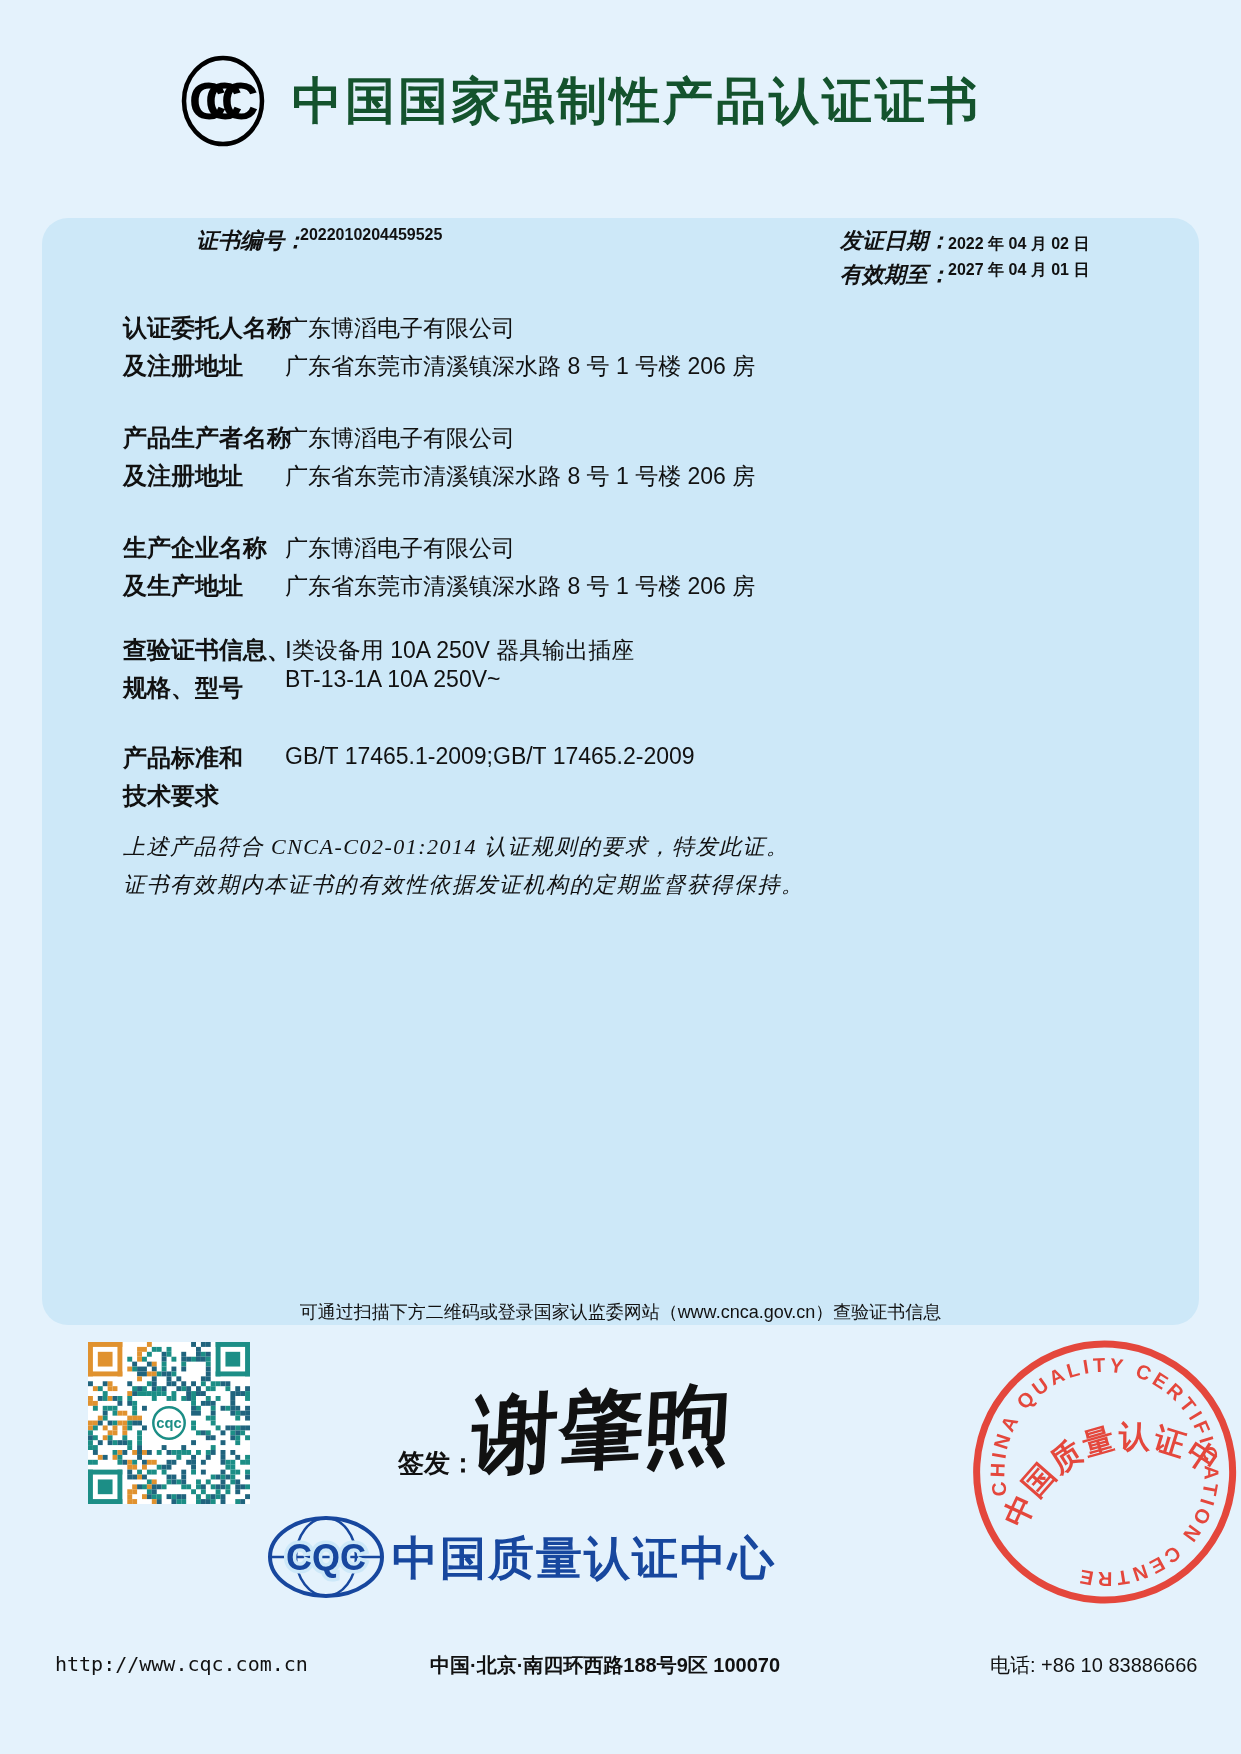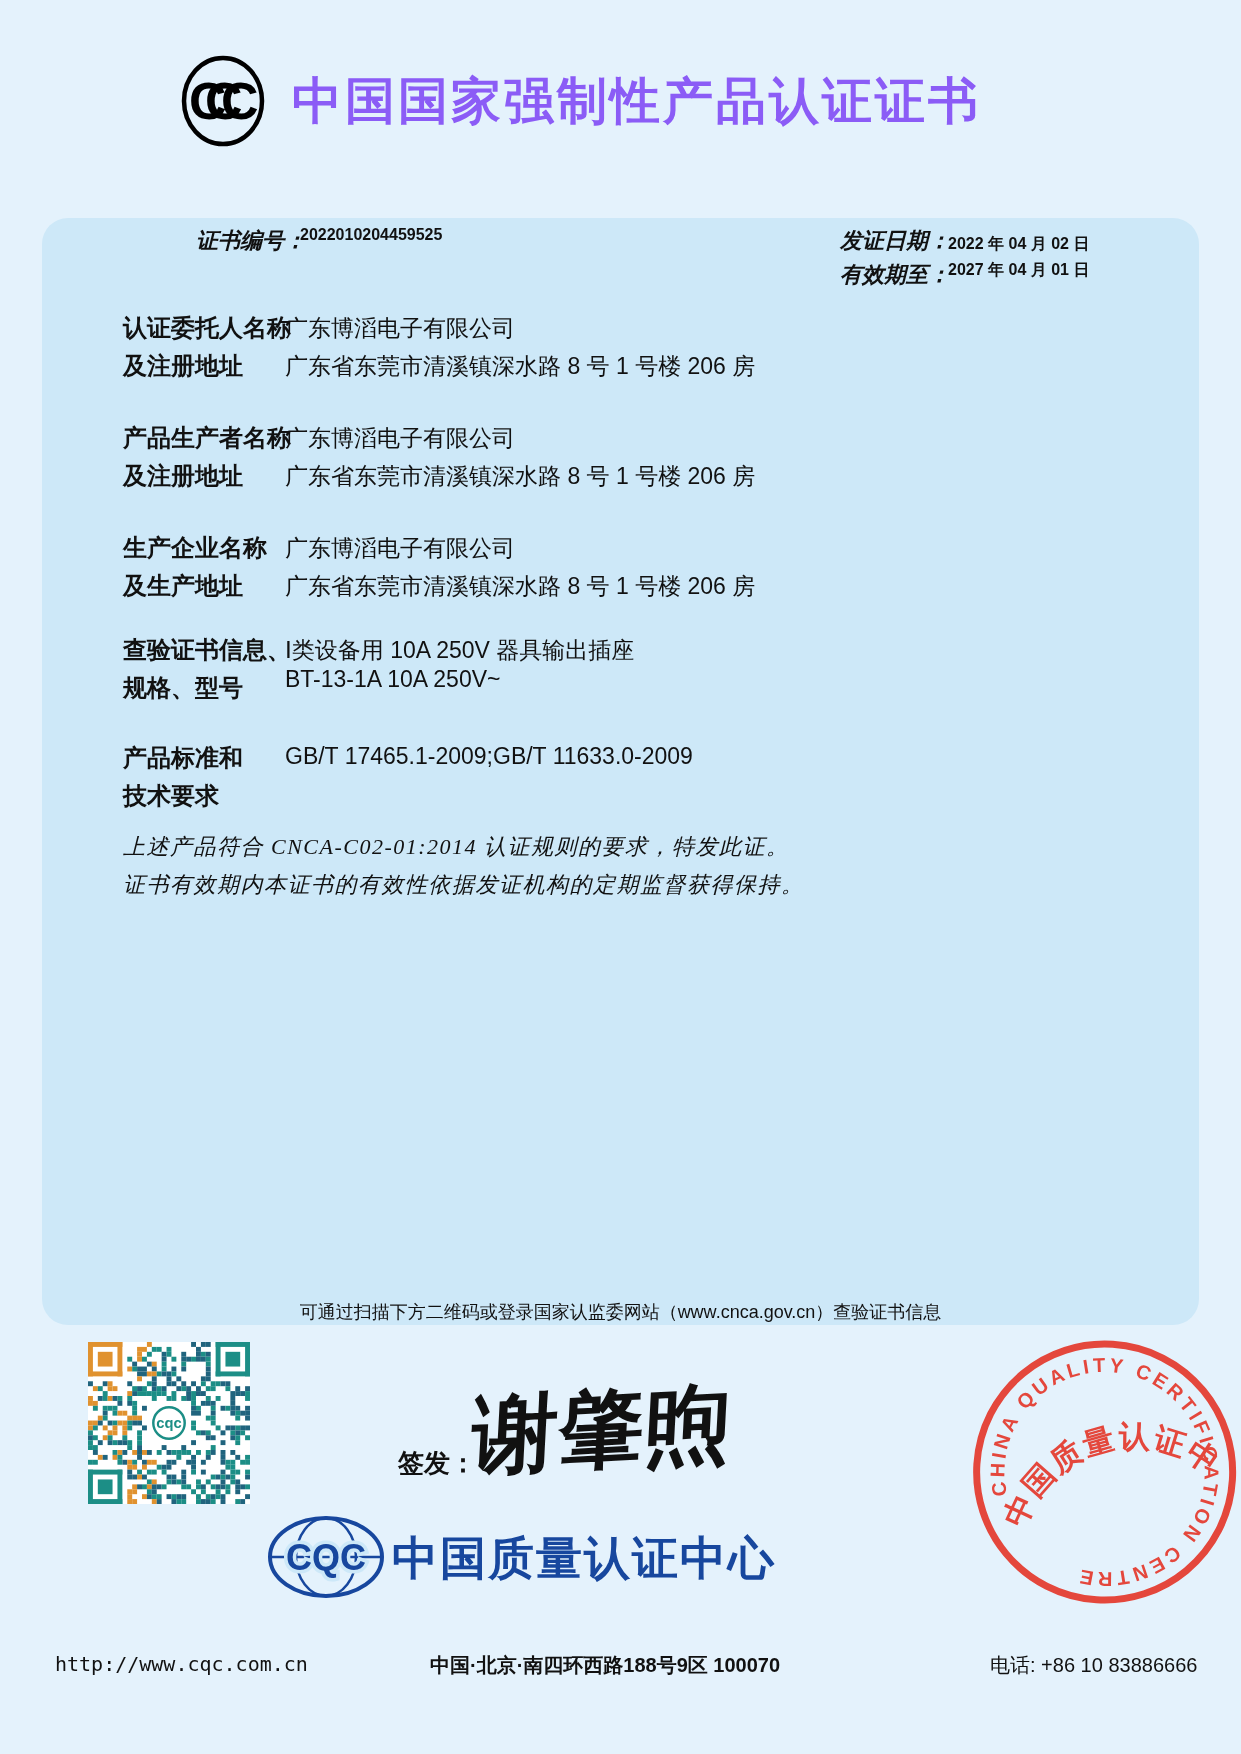--- a/index.html
+++ b/index.html
@@ -1,21 +1,21 @@
 <!DOCTYPE html>
 <html style="--bg-outer: #e4f2fc; --bg-panel: #cde8f8; --cqc-blue: #17479e; --stamp-red: #e53528; --qr-teal: #1c8e86; --qr-dark: #20647e; --qr-orange: #e0922f;"><head>
 <meta charset="utf-8">
 <style>
   html,body{margin:0;padding:0;}
   body{font-family:"Liberation Sans","DejaVu Sans",sans-serif;color:#111;}
   .page{position:relative;width:1241px;height:1754px;background:var(--bg-outer,#e4f2fc);overflow:hidden;}
   .panel{position:absolute;left:42px;top:218px;width:1157px;height:1107px;
          background:var(--bg-panel,#cde8f8);border-radius:26px;}
   .abs{position:absolute;white-space:nowrap;}
-  .title{font-size:50px;font-weight:bold;letter-spacing:3px;color:#8b5cf6;}
+  .title{font-size:50px;font-weight:bold;letter-spacing:3px;color:#14532d;}
   .kai-label{font-family:"Liberation Serif","DejaVu Serif",serif;font-style:italic;font-weight:bold;font-size:22px;}
   .cert-val{font-size:16px;font-weight:bold;}
   .fld-label{font-size:24px;font-weight:bold;}
   .fld-val{font-size:23px;}
   .stmt{font-family:"Liberation Serif","DejaVu Serif",serif;font-style:italic;font-size:22px;
         letter-spacing:1.5px;line-height:38px;white-space:nowrap;}
   .note{position:absolute;left:42px;top:1300px;width:1157px;text-align:center;font-size:18px;}
   .sign-label{font-size:26px;font-weight:bold;}
   .signature{font-size:86px;font-weight:600;transform:rotate(-3deg) skewX(-6deg);
              font-family:"Liberation Serif","DejaVu Serif",serif;}
@@ -68,21 +68,21 @@
   <span class="abs fld-val" style="left:285px;top:533px;">广东博滔电子有限公司</span>
   <span class="abs fld-label" style="left:123px;top:570px;">及生产地址</span>
   <span class="abs fld-val" style="left:285px;top:571px;">广东省东莞市清溪镇深水路 8 号 1 号楼 206 房</span>
 
   <span class="abs fld-label" style="left:123px;top:634px;">查验证书信息、</span>
   <span class="abs fld-val" style="left:285px;top:635px;">Ⅰ类设备用 10A 250V 器具输出插座</span>
   <span class="abs fld-label" style="left:123px;top:672px;">规格、型号</span>
   <span class="abs fld-val" style="left:285px;top:666px;">BT-13-1A 10A 250V~</span>
 
   <span class="abs fld-label" style="left:123px;top:742px;">产品标准和</span>
-  <span class="abs fld-val" style="left:285px;top:743px;">GB/T 17465.1-2009;GB/T 11633.0-2009</span>
+  <span class="abs fld-val" style="left:285px;top:743px;">GB/T 17465.1-2009;GB/T 17465.2-2009</span>
   <span class="abs fld-label" style="left:123px;top:780px;">技术要求</span>
 
   <div class="abs stmt" style="left:123px;top:828px;">
     <div>上述产品符合 CNCA-C02-01:2014 认证规则的要求，特发此证。</div>
     <div>证书有效期内本证书的有效性依据发证机构的定期监督获得保持。</div>
   </div>
 
   <div class="note">可通过扫描下方二维码或登录国家认监委网站（www.cnca.gov.cn）查验证书信息</div>
 
   <div class="abs" style="left:88px;top:1342px;">

